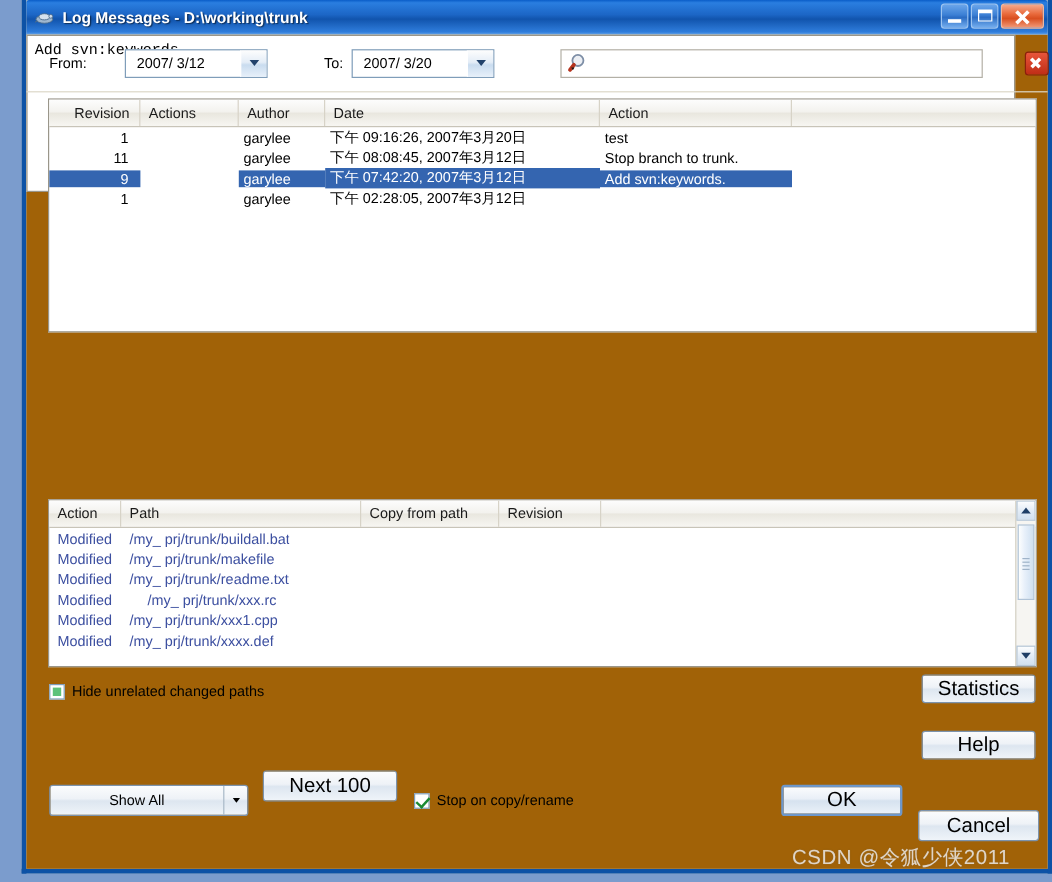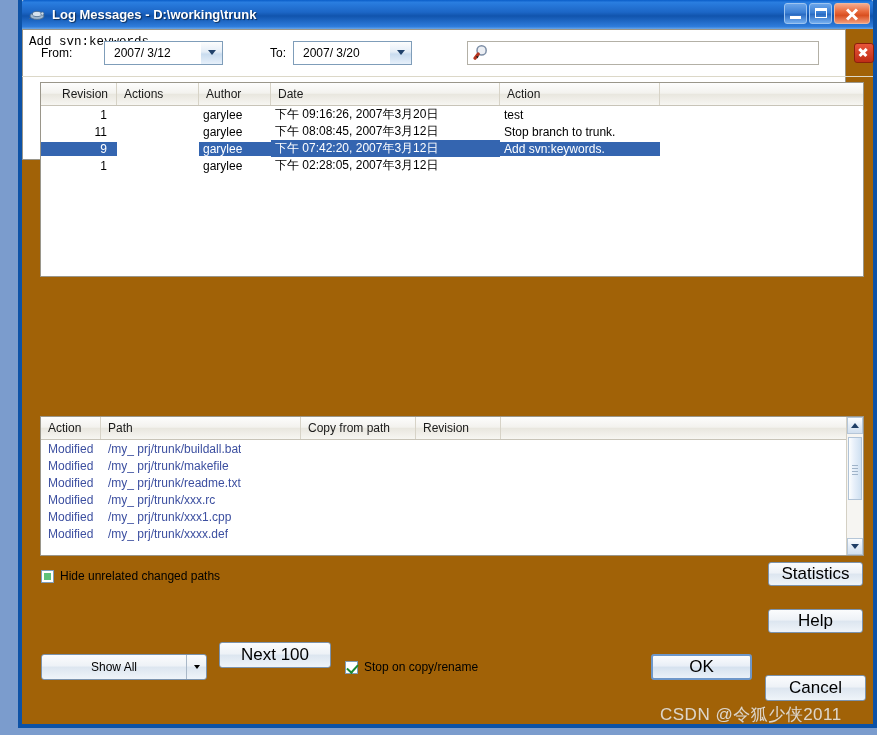--- a/index.html
+++ b/index.html
@@ -545,21 +545,21 @@
           <div class="lv-row path-row">
             <span class="cell p-act">Modified</span>
             <span class="cell p-path" style="width:auto;">/my_ prj/trunk/makefile</span>
           </div>
           <div class="lv-row path-row">
             <span class="cell p-act">Modified</span>
             <span class="cell p-path" style="width:auto;">/my_ prj/trunk/readme.txt</span>
           </div>
           <div class="lv-row path-row">
             <span class="cell p-act">Modified</span>
-            <span class="cell p-path" style="width:auto;">/my_ prj/trunk/xxx.rc</span>
+            <span class="cell p-path" style="width:auto;margin-left:15px;">/my_ prj/trunk/xxx.rc</span>
           </div>
           <div class="lv-row path-row">
             <span class="cell p-act">Modified</span>
             <span class="cell p-path" style="width:auto;">/my_ prj/trunk/xxx1.cpp</span>
           </div>
           <div class="lv-row path-row">
             <span class="cell p-act">Modified</span>
             <span class="cell p-path" style="width:auto;">/my_ prj/trunk/xxxx.def</span>
           </div>
         </div>

